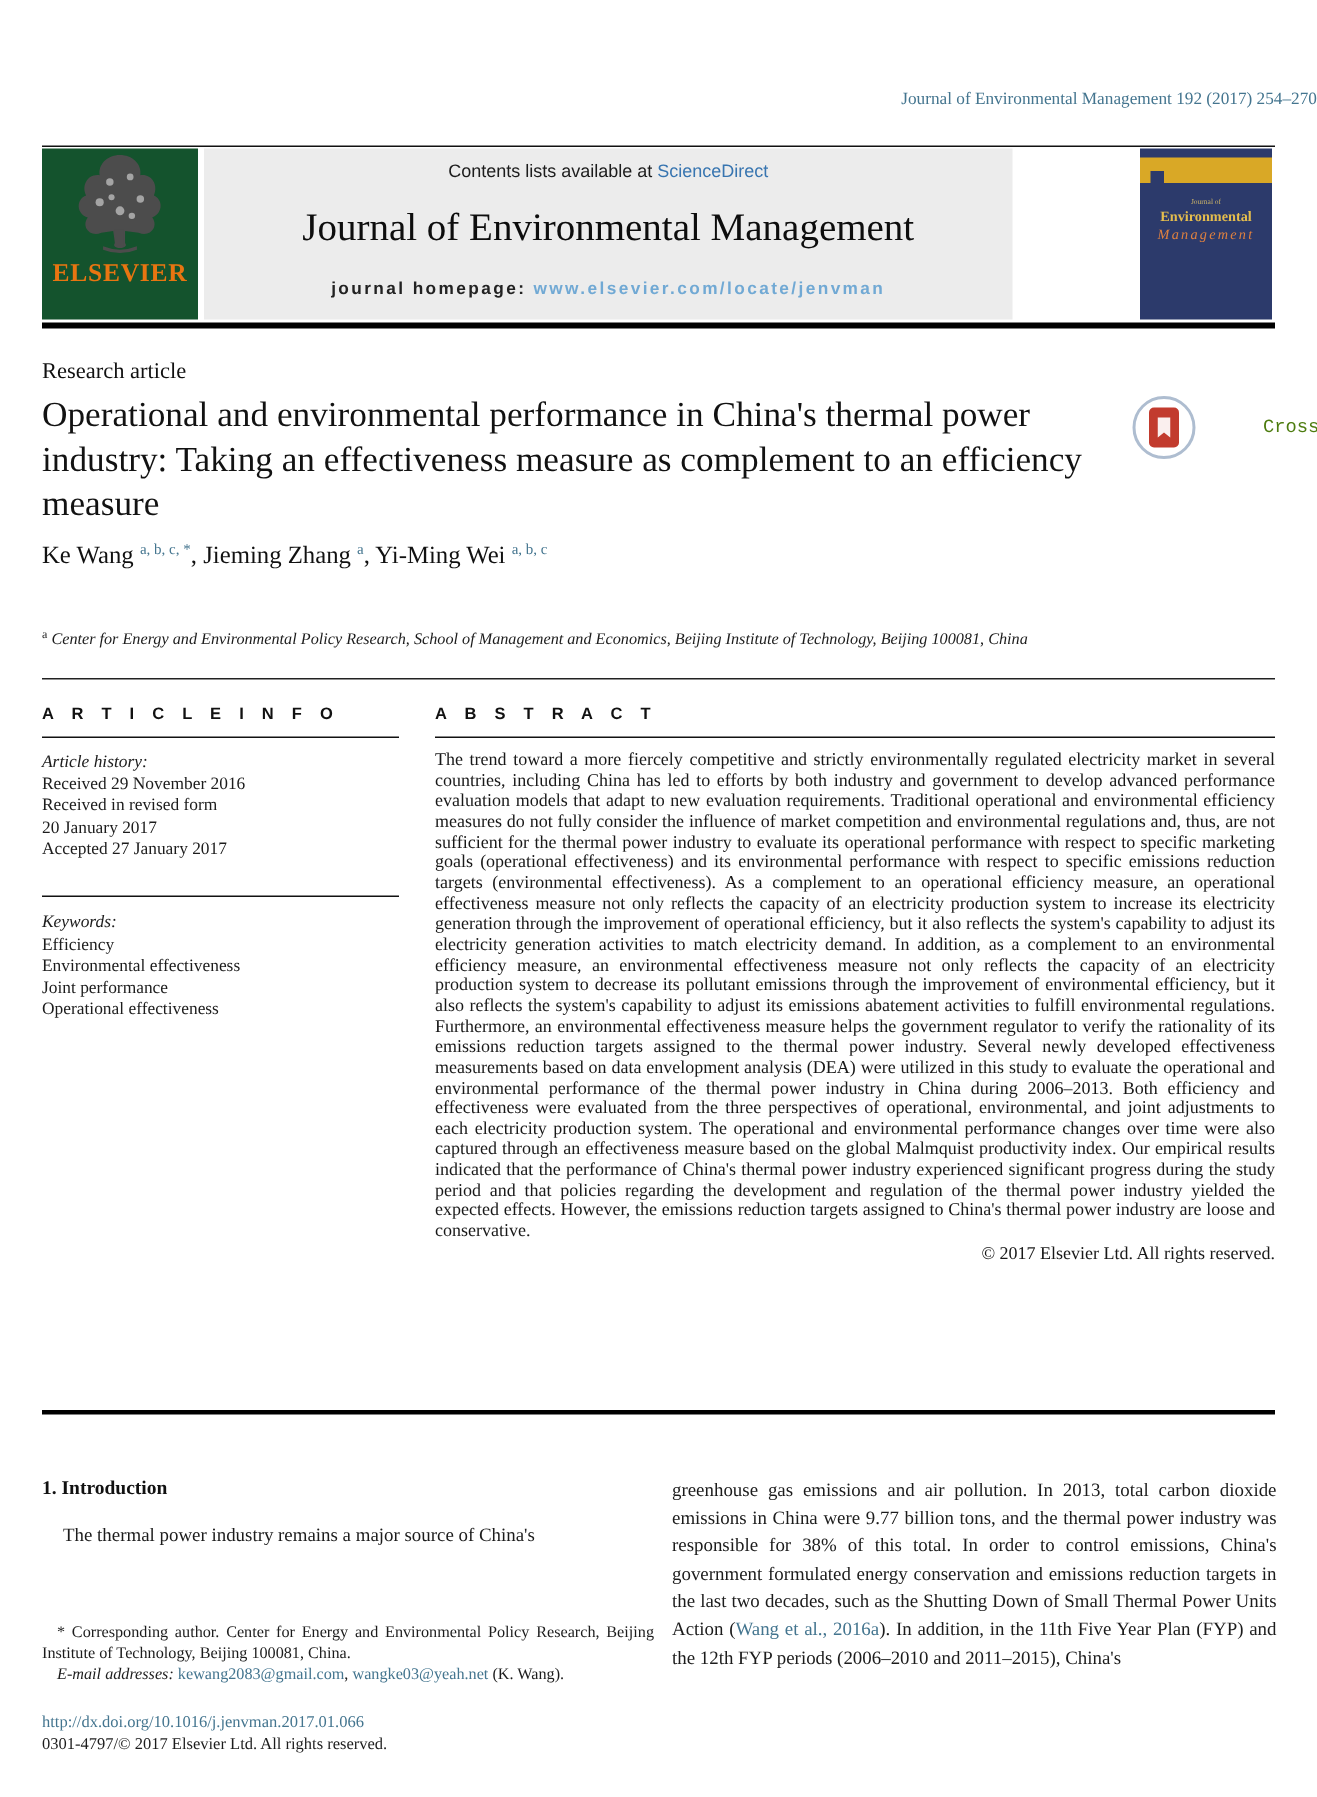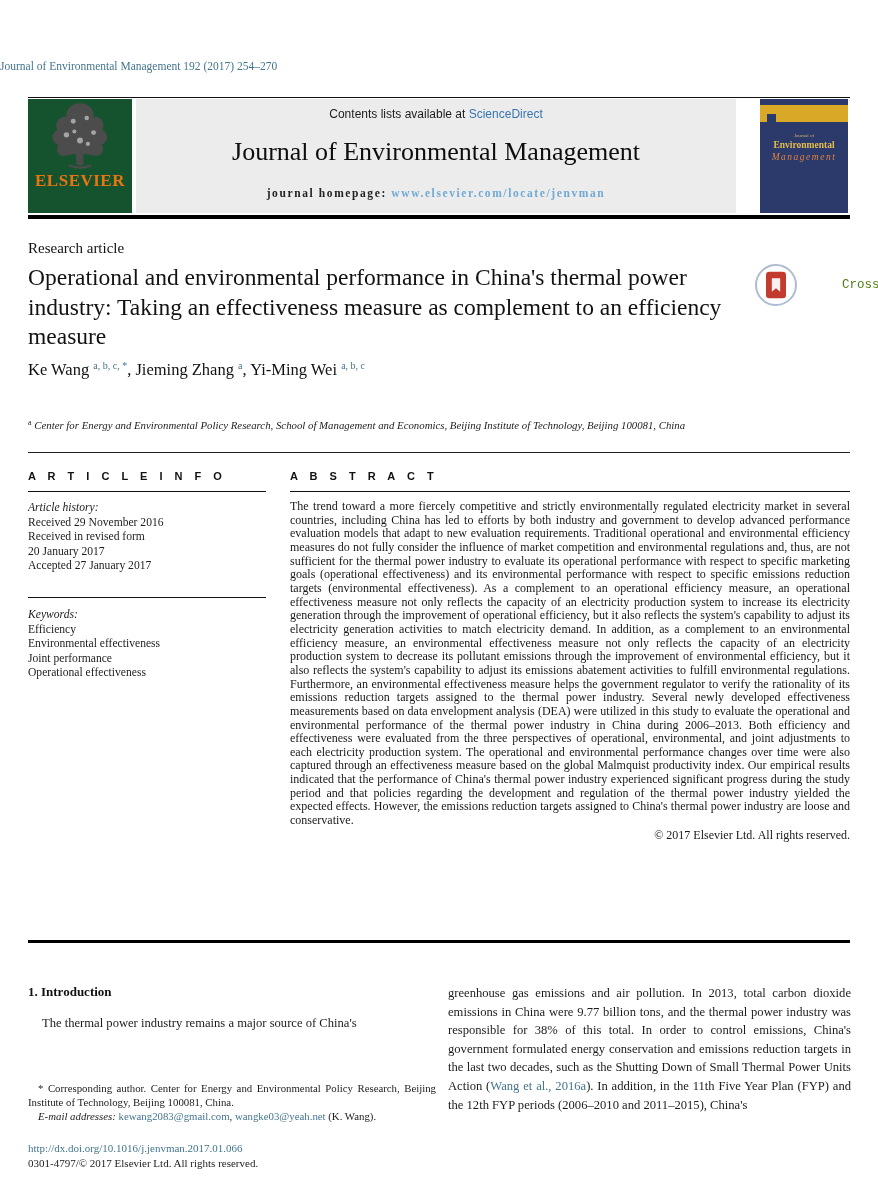--- a/index.html
+++ b/index.html
@@ -5,34 +5,34 @@
   * { margin:0; padding:0; box-sizing:border-box; }
   body { background:#888; }
   .page {
     position:relative; width:878px; height:1198px; margin:0 auto;
     background:#ffffff; overflow:hidden;
     font-family:"Liberation Serif", serif; color:#1c1c1c;
   }
   .abs { position:absolute; }
 
   
-  .citation { top:60px; left:0; width:100%; text-align:left;
+  .citation { top:60px; left:0; width:100%; text-align:right;
     font-size:11.5px; color:#44758f; }
 
   
   .rule-thin-top { top:97px; left:28px; width:822px; height:1px; background:#111; }
   .rule-thick-banner { top:215px; left:28px; width:822px; height:4px; background:#000; }
-  .banner-panel { top:99px; left:136px; width:600px; height:114px; background:#ececec; }
+  .banner-panel { top:99px; left:136px; width:539px; height:114px; background:#ececec; }
   .contents-line { top:8px; left:0; width:100%; text-align:center;
     font-family:"Liberation Sans", sans-serif; font-size:12px; color:#1c1c1c; }
   .sciencedirect-link { color:#3875b0; cursor:pointer; }
   .banner-journal-title { top:38px; left:0; width:100%; text-align:center;
     font-size:26px; color:#0d0d0d; }
   .homepage-line { top:88px; left:0; width:100%; text-align:center;
-    font-family:Liberation Serif, serif; font-size:11.5px; letter-spacing:1.6px;
+    font-family:Liberation Sans, sans-serif; font-size:11.5px; letter-spacing:1.6px;
     font-weight:bold; color:#222; }
   .homepage-url { color:#71a9d4; cursor:pointer; }
 
   .elsevier-block { top:99px; left:28px; width:104px; height:114px; background:#14532d;
     text-align:center; }
   .elsevier-tree { margin-top:2px; }
   .elsevier-word { font-family:"Liberation Serif", serif; font-size:17px;
     color:#e87511; letter-spacing:0.5px; font-weight:bold; margin-top:-4px; }
 
   .cover { top:99px; left:760px; width:88px; height:114px; background:#2c3a6b;

